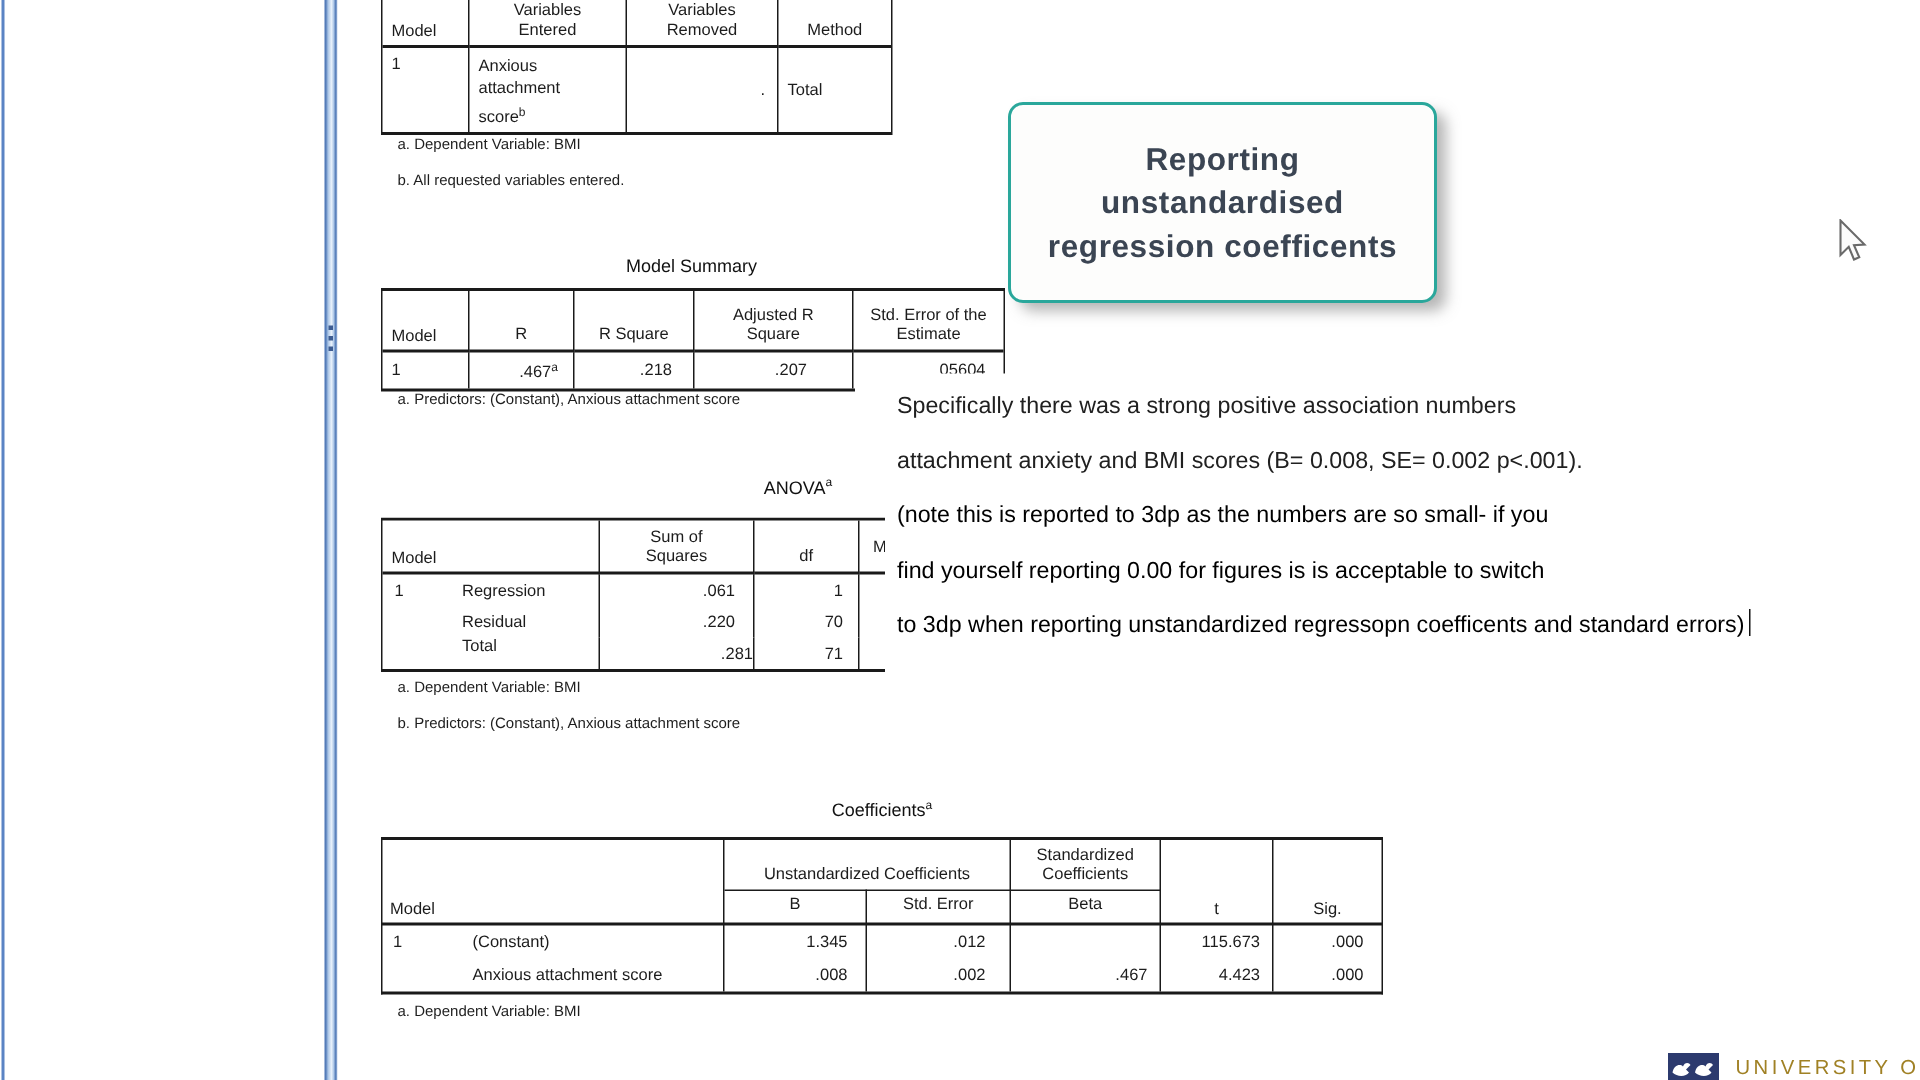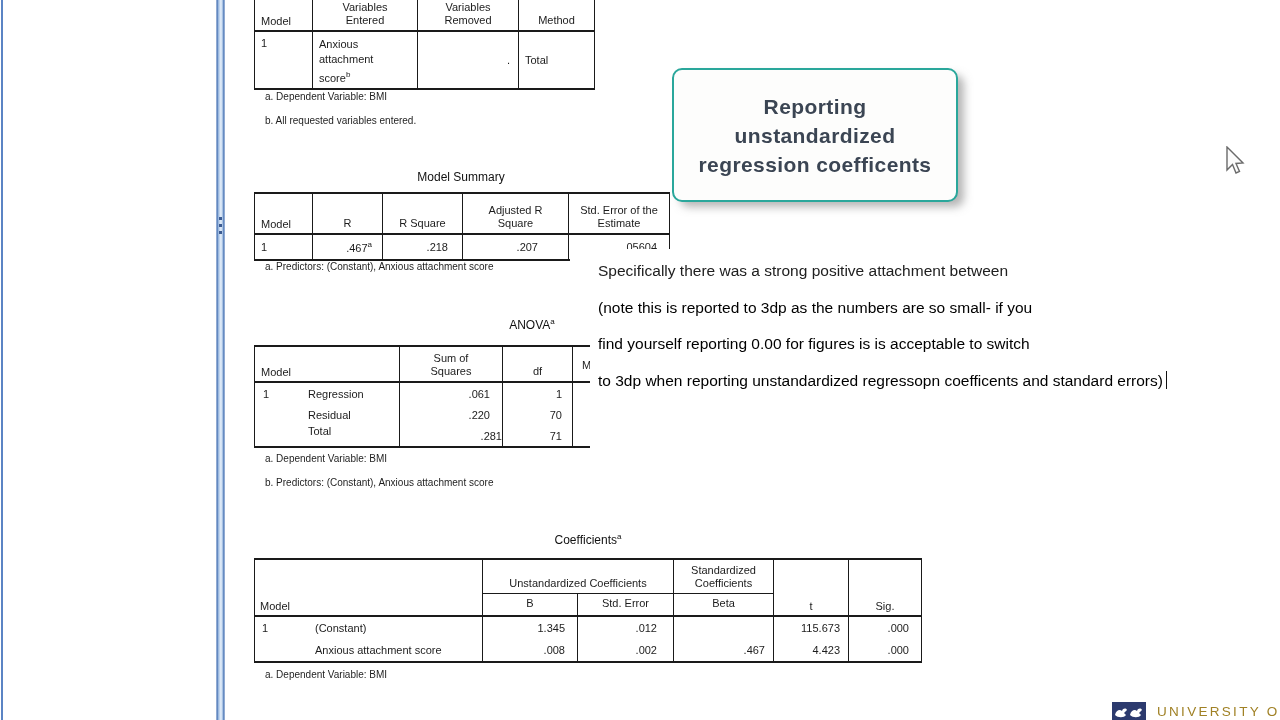--- a/index.html
+++ b/index.html
@@ -186,29 +186,30 @@
     <div class="cell" style="left:61px;top:86px">Anxious attachment score</div>
     <div class="cell right" style="left:229px;top:86px;width:82px">.008</div>
     <div class="cell right" style="left:324px;top:86px;width:79px">.002</div>
     <div class="cell right" style="left:420px;top:86px;width:91px">.467</div>
     <div class="cell right" style="left:520px;top:86px;width:66px">4.423</div>
     <div class="cell right" style="left:595px;top:86px;width:60px">.000</div>
   </div>
   <div class="footnote" style="left:265px;top:669px">a. Dependent Variable: BMI</div>
 
   <div class="doc-text">
-    <div>Specifically there was a strong positive attachment between</div>
+    <div>Specifically there was a strong positive association numbers</div>
+    <div>attachment anxiety and BMI scores (B= 0.008, SE= 0.002 p&lt;.001).</div>
     <div class="red">(note this is reported to 3dp as the numbers are so small- if you</div>
     <div class="red">find yourself reporting 0.00 for figures is is acceptable to switch</div>
     <div class="red"><span>to 3dp when reporting unstandardized regressopn coefficents and standard errors)</span><span class="caret"></span></div>
   </div>
 
   <div class="callout">
     <div>Reporting</div>
-    <div>unstandardized</div>
+    <div>unstandardised</div>
     <div>regression coefficents</div>
   </div>
 
   <div class="logo-square">
     <svg width="34" height="30" viewBox="0 0 34 30">
       <path d="M3,13 C4,8 8,7 10,9 C11,6 14,6 15,8 L12,11 L14,13 C12,16 6,16 3,13 Z" fill="#ffffff"></path>
       <path d="M18,13 C19,8 23,7 25,9 C26,6 29,6 30,8 L27,11 L29,13 C27,16 21,16 18,13 Z" fill="#ffffff"></path>
     </svg>
   </div>
   <div class="logo-text">UNIVERSITY OF</div>

